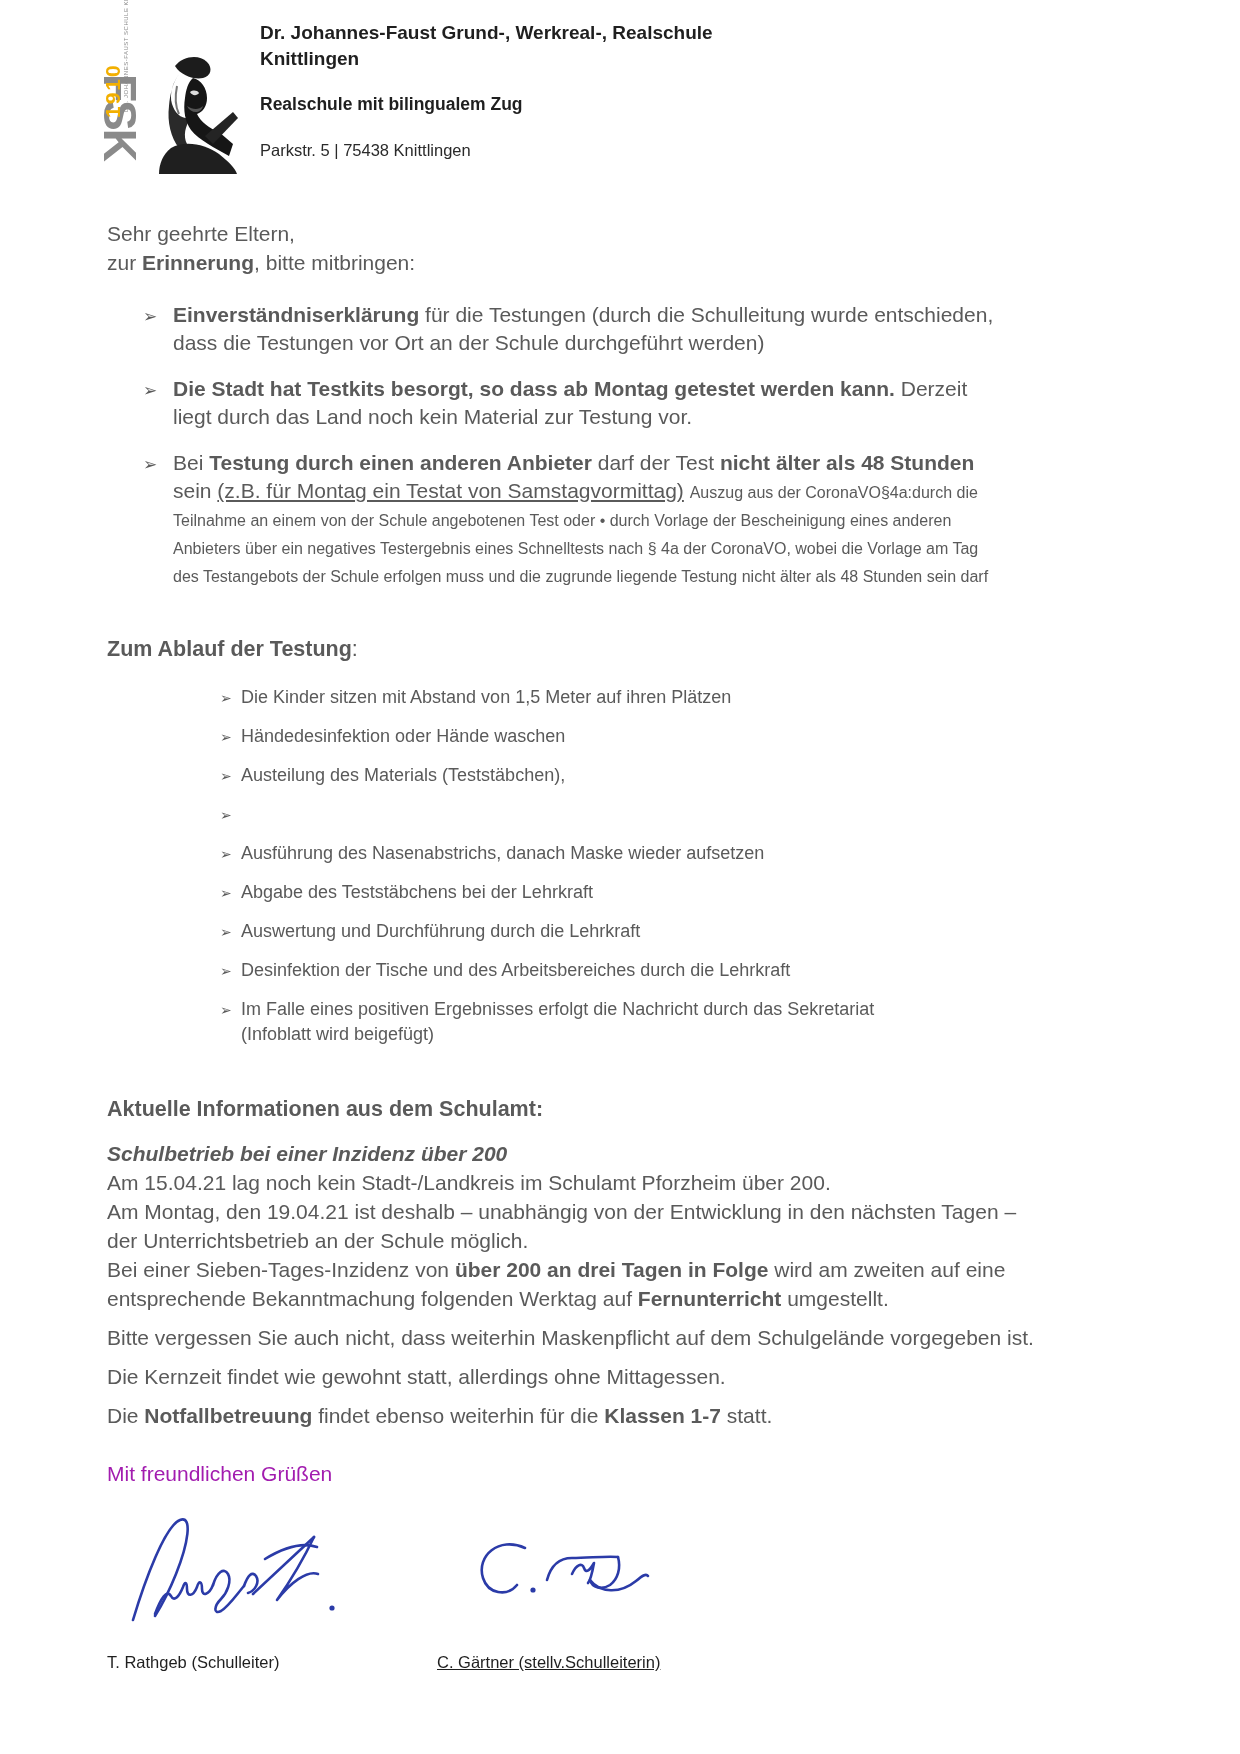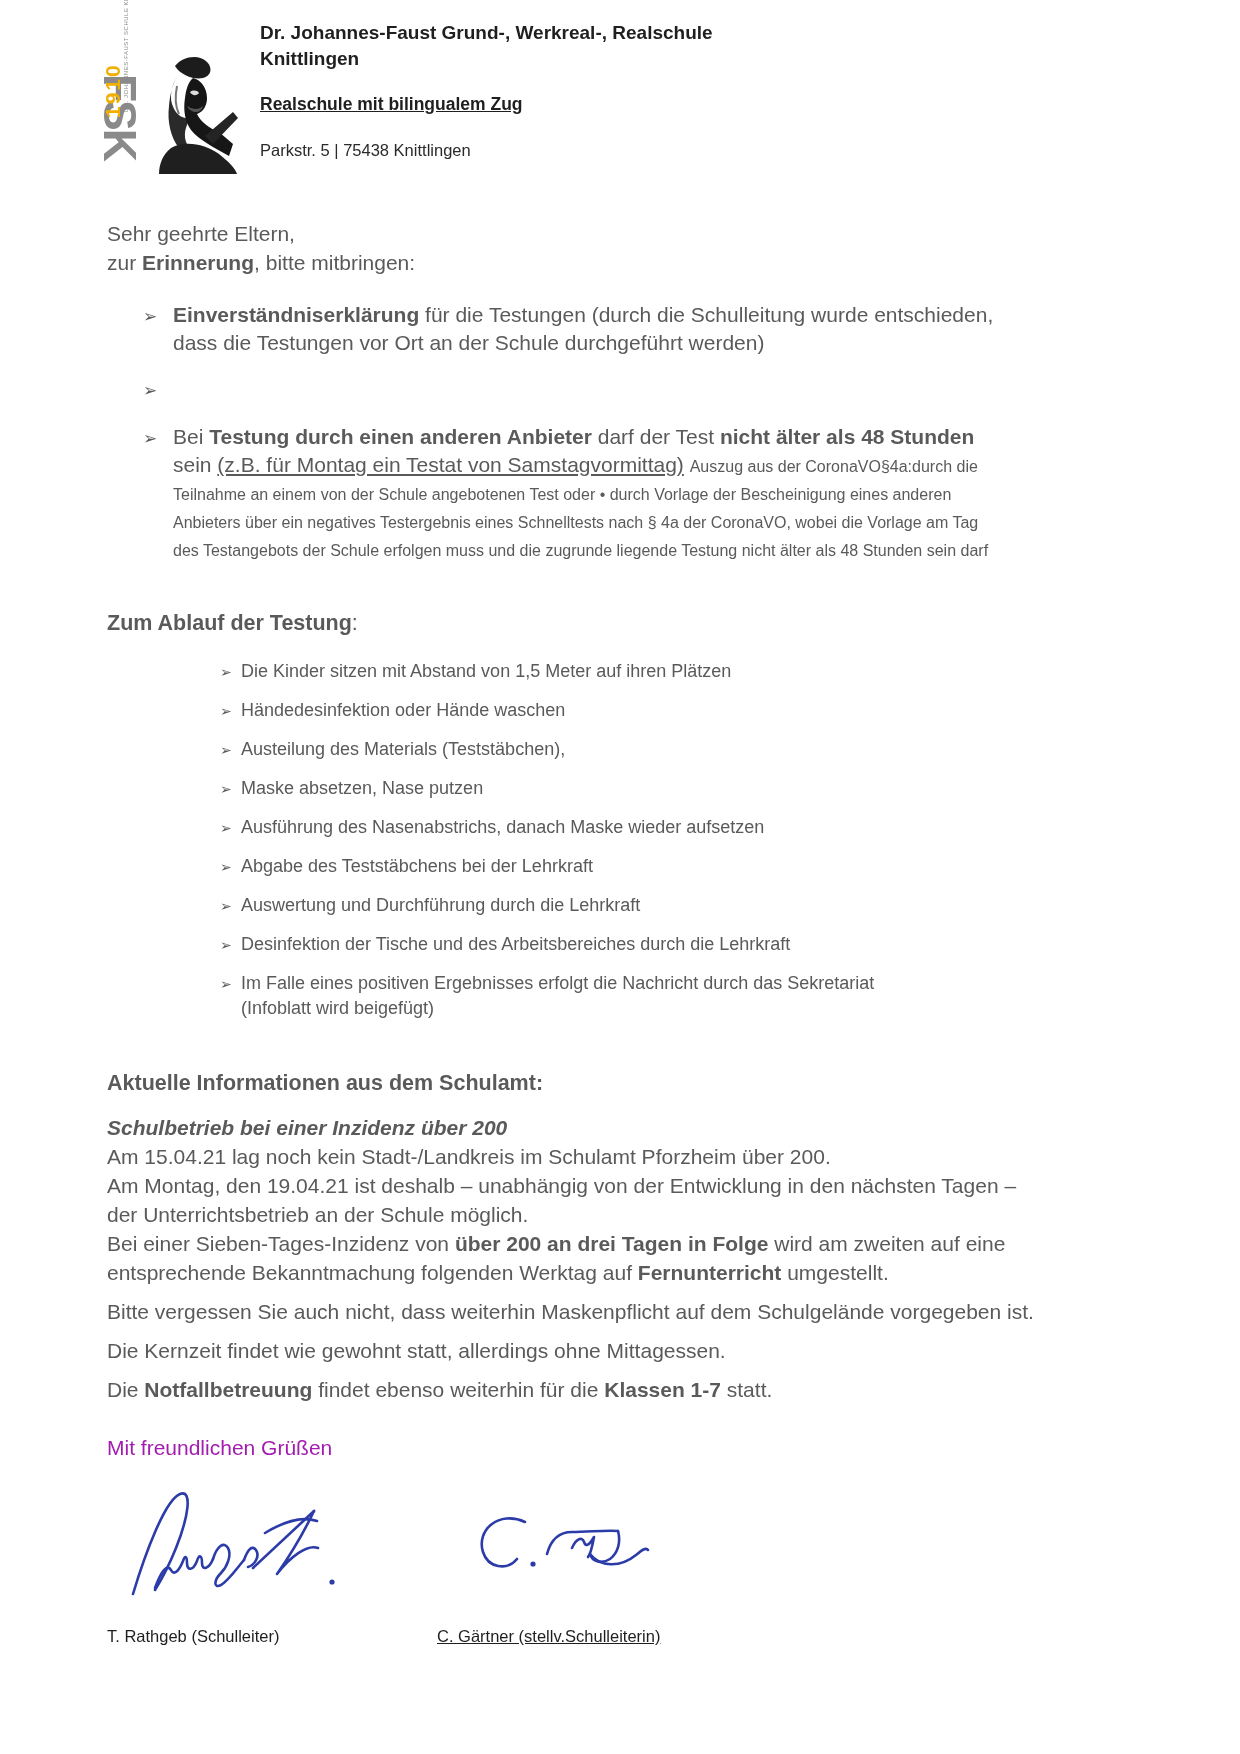--- a/index.html
+++ b/index.html
@@ -36,21 +36,21 @@
   .logo-year {
     position:absolute; left:6px; top:66px;
     font-weight:bold; font-size:21px; letter-spacing:2px;
     color:#f2af00;
     transform:rotate(-90deg); transform-origin:left top;
     white-space:nowrap;
   }
   .logo-art { position:absolute; left:46px; top:0; }
   .head-text { position:absolute; left:260px; top:20px; color:#1f1f1f; }
   .head-name { font-weight:bold; font-size:19px; line-height:26px; }
-  .head-sub  { font-weight:bold; font-size:17.5px; margin-top:22px;text-decoration:underline; }
+  .head-sub  { font-weight:bold; font-size:17.5px; margin-top:22px; }
   .head-addr { font-size:16.5px; margin-top:26px; color:#2a2a2a; }
 
   
   .body-txt { font-size:21px; line-height:28px; }
   .b { font-weight:bold; }
   .i { }
   .u { text-decoration:underline; }
   .small { font-size:16px; line-height:21px; }
 
   .salutation { margin-top:42px; }
@@ -119,20 +119,21 @@
 
     <div class="intro"><span>zur </span><span class="b">Erinnerung</span><span>, bitte mitbringen:</span></div>
 
     <div class="blist1">
       <div class="bullet1">
         <span class="arr">➢</span>
         <span class="btx"><span class="b">Einverständniserklärung</span><span> für die Testungen (durch die Schulleitung wurde entschieden, dass die Testungen vor Ort an der Schule durchgeführt werden)</span></span>
       </div>
       <div class="bullet1">
         <span class="arr">➢</span>
+        <span class="btx"><span class="b">Die Stadt hat Testkits besorgt, so dass ab Montag getestet werden kann.</span><span> Derzeit liegt durch das Land noch kein Material zur Testung vor.</span></span>
       </div>
       <div class="bullet1">
         <span class="arr">➢</span>
         <span class="btx"><span>Bei </span><span class="b">Testung durch einen anderen Anbieter</span><span> darf der Test </span><span class="b">nicht älter als 48 Stunden</span><span> sein </span><span class="u">(z.B. für Montag ein Testat von Samstagvormittag)</span><span> </span><span class="small">Auszug aus der CoronaVO§4a:durch die Teilnahme an einem von der Schule angebotenen Test oder • durch Vorlage der Bescheinigung eines anderen Anbieters über ein negatives Testergebnis eines Schnelltests nach § 4a der CoronaVO, wobei die Vorlage am Tag des Testangebots der Schule erfolgen muss und die zugrunde liegende Testung nicht älter als 48 Stunden sein darf</span></span>
       </div>
     </div>
 
     <div class="ablauf-head"><span class="b">Zum Ablauf der Testung</span><span>:</span></div>
 
     <div class="blist2">
@@ -143,21 +144,20 @@
       <div class="bullet2">
         <span class="arr">➢</span>
         <span class="btx">Händedesinfektion oder Hände waschen</span>
       </div>
       <div class="bullet2">
         <span class="arr">➢</span>
         <span class="btx">Austeilung des Materials (Teststäbchen),</span>
       </div>
       <div class="bullet2">
         <span class="arr">➢</span>
-        <span class="btx">Maske absetzen, Nase putzen</span>
       </div>
       <div class="bullet2">
         <span class="arr">➢</span>
         <span class="btx">Ausführung des Nasenabstrichs, danach Maske wieder aufsetzen</span>
       </div>
       <div class="bullet2">
         <span class="arr">➢</span>
         <span class="btx">Abgabe des Teststäbchens bei der Lehrkraft</span>
       </div>
       <div class="bullet2">

